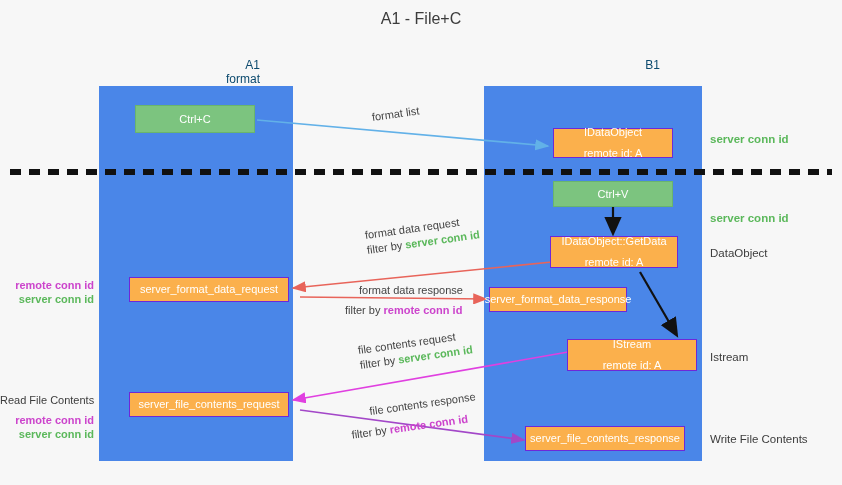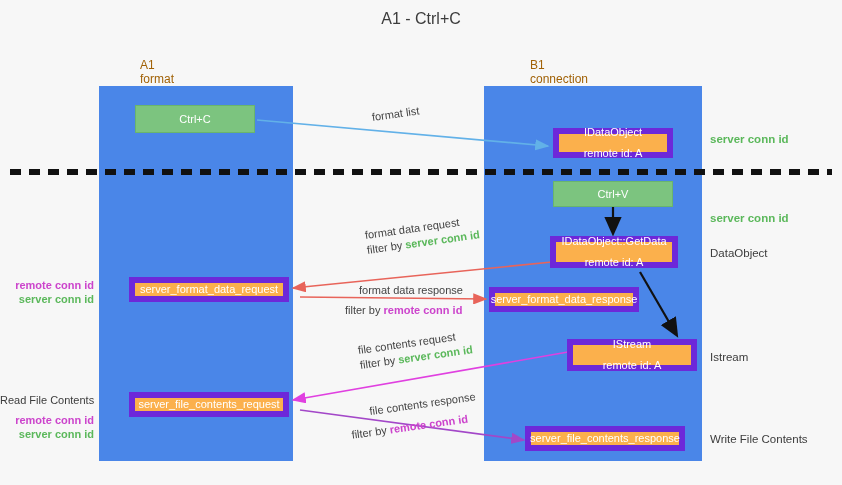--- a/index.html
+++ b/index.html
@@ -13,34 +13,34 @@
   #stage{position:relative;width:842px;height:485px;}
 
   svg.layer{position:absolute;left:0;top:0;width:842px;height:485px;pointer-events:none;}
 
   .title{
     position:absolute;left:0;top:8px;width:842px;
     text-align:center;font-size:16px;line-height:21px;color:#3c3c3c;
   }
 
   .col-head{
-    position:absolute;text-align:left;font-size:12px;line-height:14px;color:#a16207;
+    position:absolute;text-align:right;font-size:12px;line-height:14px;color:#0c4a6e;
   }
   .col-head .nm{display:block;}
   .col-head .sub{display:block;}
 
   .lane{position:absolute;background:#4a86e8;}
 
   .box{
     position:absolute;box-sizing:border-box;
     display:flex;flex-direction:column;align-items:center;justify-content:center;
     text-align:right;color:#ffffff;font-size:11px;line-height:13px;
   }
   .box.green{background:#7cc47f;border:1px solid #69b56d;}
-  .box.orange{background:#fbb04c;border:6px solid #6d28d9;}
+  .box.orange{background:#fbb04c;border:1px solid #6d28d9;}
   .box .l2{font-size:11px;margin-top:8px;}
 
   .edgelabel{
     position:absolute;font-size:11px;line-height:15px;color:#444;
     white-space:nowrap;
   }
   .edgelabel .green{color:#5bb85b;font-weight:bold;}
   .edgelabel .magenta{color:#cc44cc;font-weight:bold;}
   .rot-up{transform:rotate(-8deg);transform-origin:left center;}
 
@@ -51,30 +51,29 @@
   .sidelabel.right{font-size:11.5px;color:#3c3c3c;}
   .sidelabel.right.green{color:#5bb85b;font-weight:bold;}
   .ta-right{text-align:right;}
 </style>
 </head>
 <body>
 
 <div id="stage">
 
   <div class="title">
-    <div>A1 - Ctrl+C</div>
+    <div>A1 - File+C</div>
   </div>
 
   <div class="col-head" style="left:140px;top:58px;width:120px;">
     <span class="nm">A1</span>
     <span class="sub">format</span>
   </div>
   <div class="col-head" style="left:530px;top:58px;width:130px;">
     <span class="nm">B1</span>
-    <span class="sub">connection</span>
   </div>
 
   <div class="lane" style="left:99px;top:86px;width:194px;height:375px;"></div>
   <div class="lane" style="left:484px;top:86px;width:218px;height:375px;"></div>
 
   <svg class="layer">
     <defs>
       <marker id="ah-blue" markerWidth="9" markerHeight="7" refX="8" refY="3.5" orient="auto">
         <polygon points="0 0, 9 3.5, 0 7" fill="#62b1e8"></polygon>
       </marker>
@@ -129,21 +128,21 @@
 
   <div class="box orange" style="left:567px;top:339px;width:130px;height:32px;">
     <span>IStream</span>
     <span class="l2">remote id: A</span>
   </div>
 
   <div class="box orange" style="left:129px;top:277px;width:160px;height:25px;">
     <span>server_format_data_request</span>
   </div>
 
-  <div class="box orange" style="left:489px;top:287px;width:150px;height:25px;">
+  <div class="box orange" style="left:489px;top:287px;width:138px;height:25px;">
     <span>server_format_data_response</span>
   </div>
 
   <div class="box orange" style="left:129px;top:392px;width:160px;height:25px;">
     <span>server_file_contents_request</span>
   </div>
 
   <div class="box orange" style="left:525px;top:426px;width:160px;height:25px;">
     <span>server_file_contents_response</span>
   </div>

